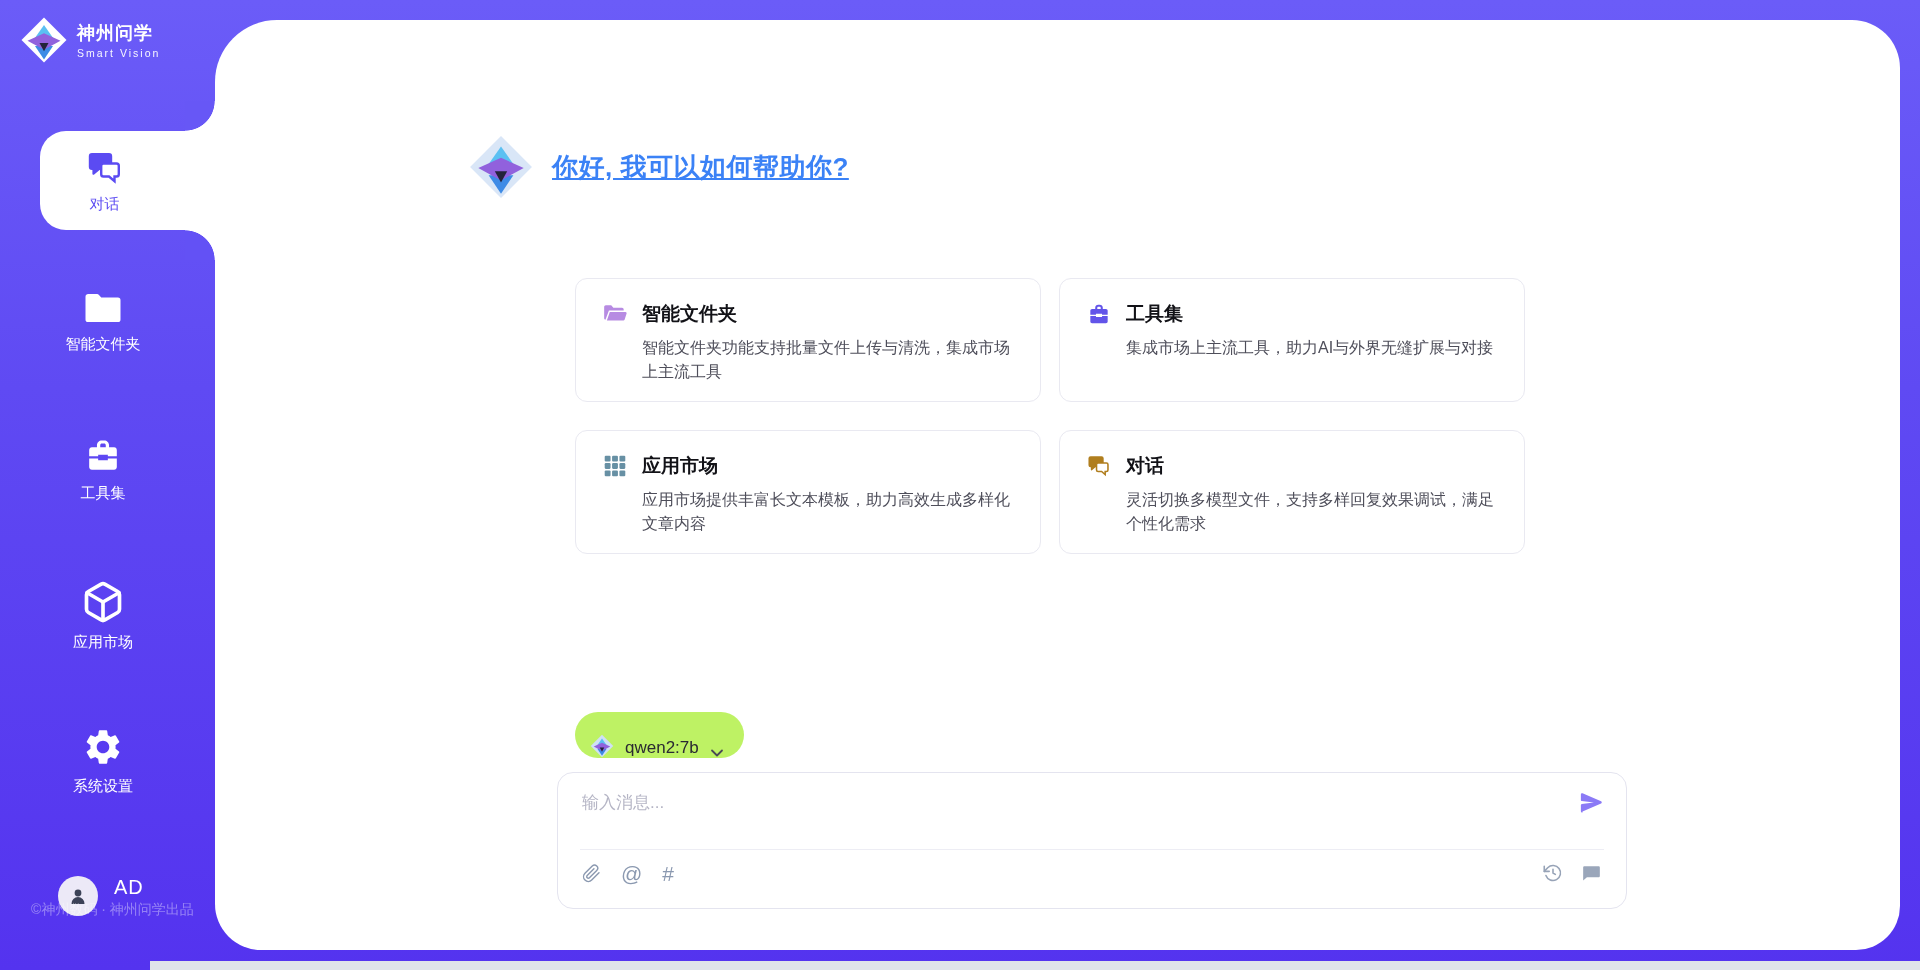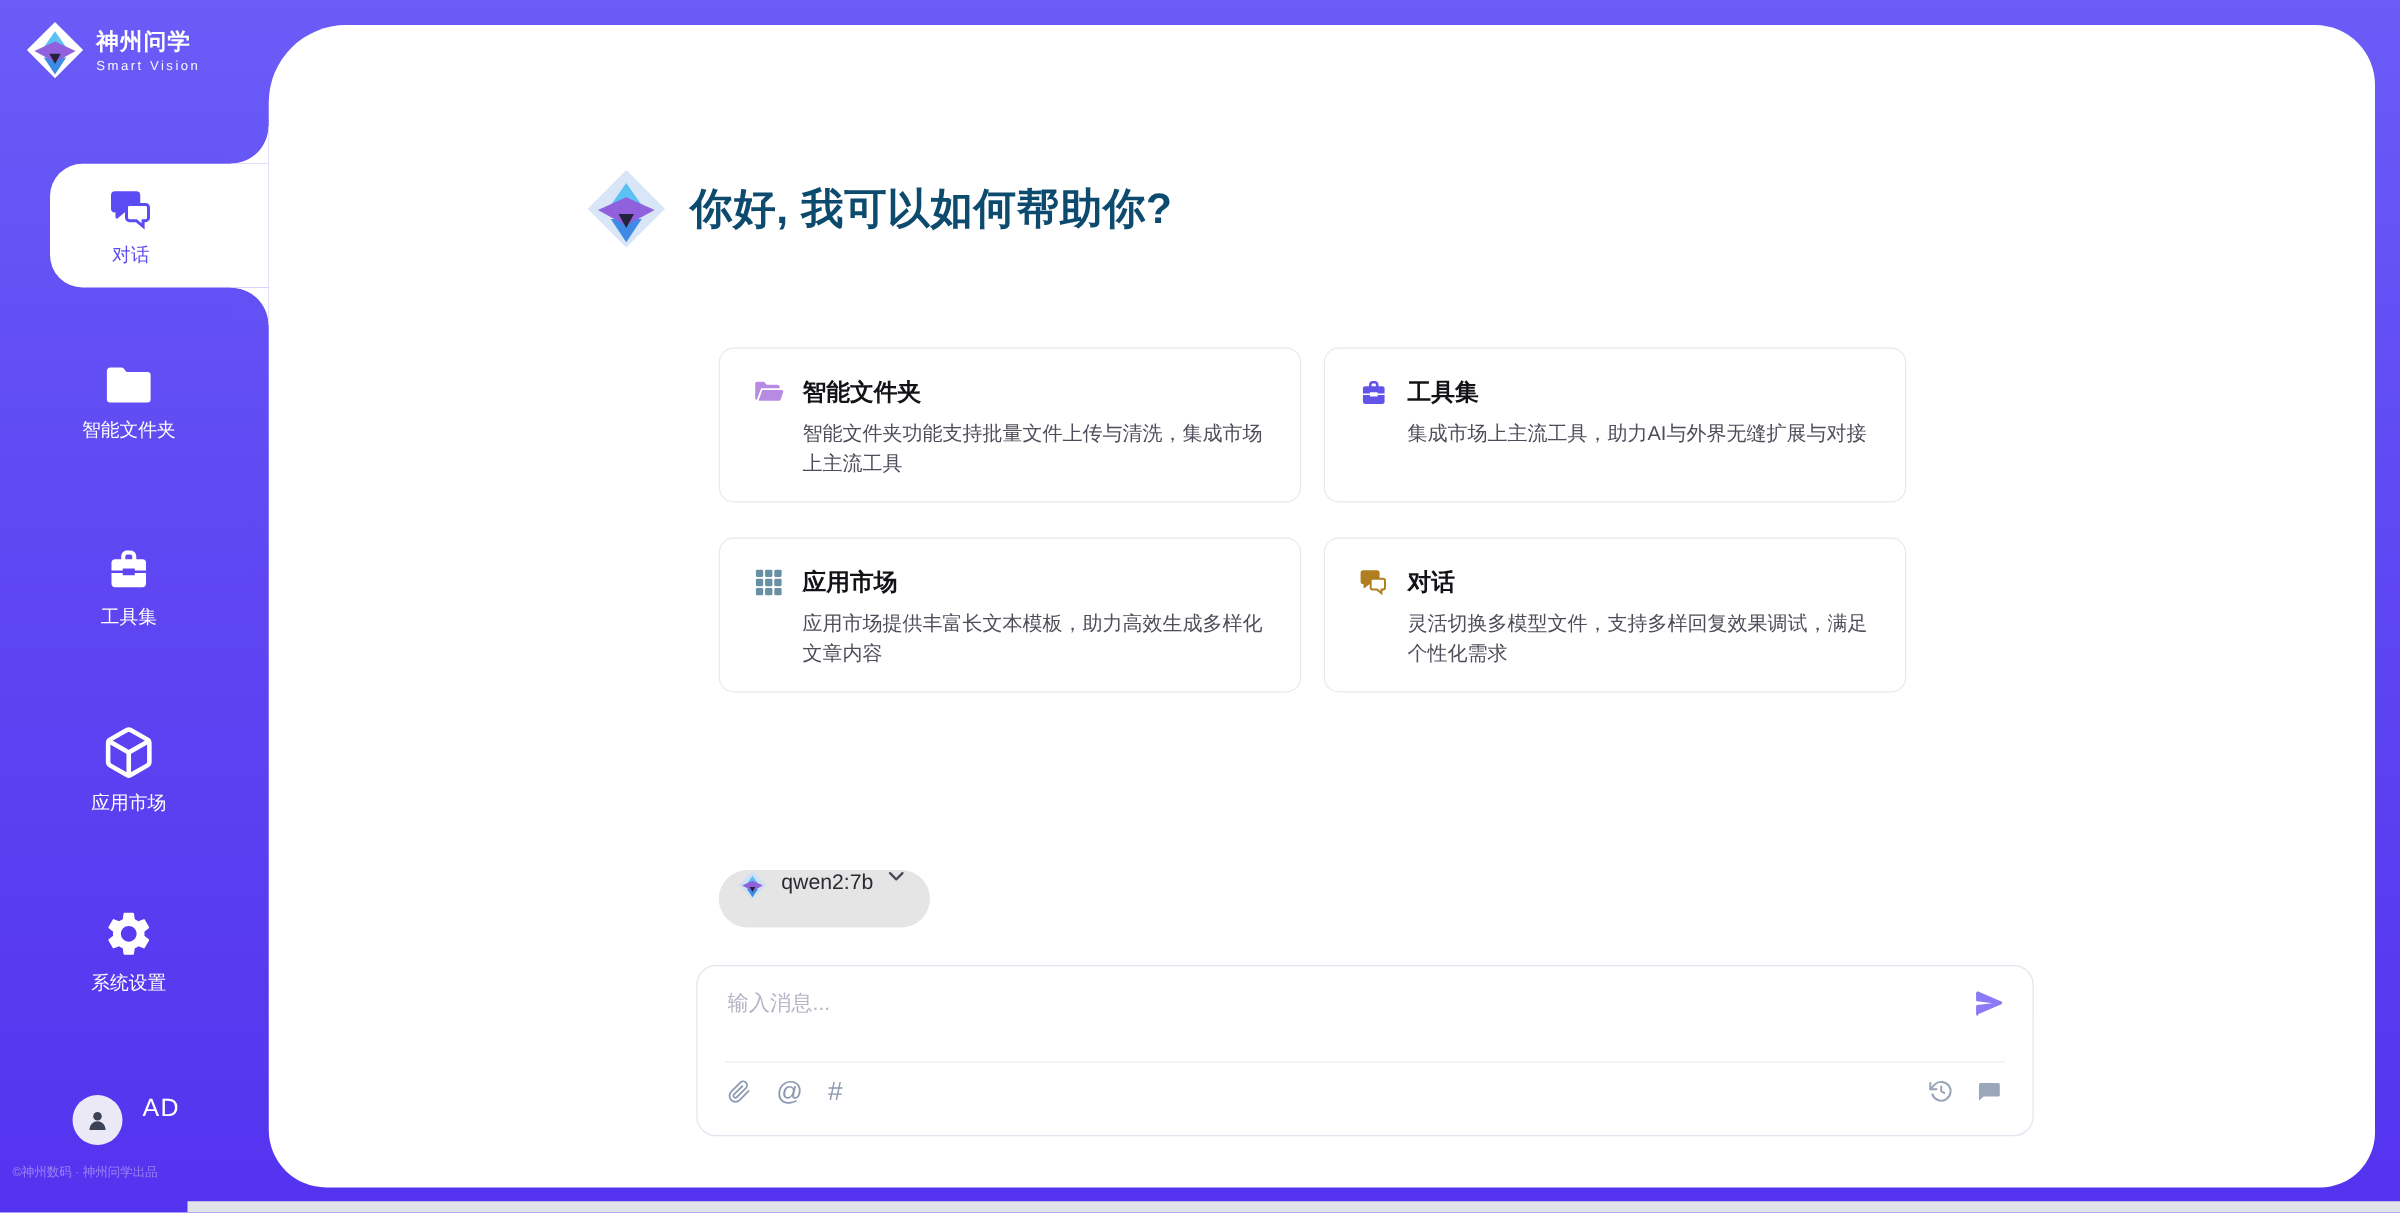--- a/index.html
+++ b/index.html
@@ -28,41 +28,41 @@
   .active-tab .nav-label { color:#5b4bf2; }
   .fillet { position:absolute; width:30px; height:30px; left:185px; }
   .fillet-top { top:101px; background:radial-gradient(circle 30px at 0 0,#6757f6 29.3px,#ffffff 30px); }
   .fillet-bottom { top:230px; background:radial-gradient(circle 30px at 0 100%,#6351f5 29.3px,#ffffff 30px); }
 
   .user-row { position:absolute; left:58px; top:876px; display:flex; 
     gap:16px; cursor:pointer; }
   .avatar { width:40px; height:40px; border-radius:50%; background:#ece9f7;
     display:flex; align-items:center; justify-content:center; }
   .user-name { font-size:20px; letter-spacing:1px; color:#fff; }
-  .copyright { position:absolute; left:10px; top:931px; width:205px; font-size:10px;
-    color:rgba(255,255,255,.38); white-space:nowrap; }
+  .copyright { position:absolute; left:10px; top:901px; width:205px; font-size:14px;
+    color:rgba(255,255,255,.38); white-space:nowrap; text-align:center; }
 
   
   .greeting { position:absolute; left:468px; top:133px; height:68px;
     display:flex; align-items:center; gap:18px; }
-  .greeting-title { font-size:34px; font-weight:bold; color:#0c4a6e; letter-spacing:.5px; }
+  .greeting-title { font-size:26px; font-weight:bold; color:#3b82f6; letter-spacing:.5px;text-decoration:underline; }
 
   
   .cards { position:absolute; left:575px; top:278px; width:950px;
     display:grid; grid-template-columns:1fr 1fr; column-gap:18px; row-gap:28px; }
   .card { height:124px; background:#fff; border:1px solid #e9e9f1; border-radius:12px;
     padding:22px 26px; cursor:pointer; }
   .card-head { display:flex; align-items:center; gap:14px; }
   .card-title { font-size:19px; font-weight:bold; color:#121217; }
   .card-desc { margin:9px 0 0 40px; font-size:16px; color:#4e4e5a; line-height:1.5; }
 
   
-  .model-pill { position:absolute; left:575px; top:696px; height:46px;
-    display:inline-flex; align-items:flex-start; gap:11px; padding:0 20px 0 15px;
-    background:#e5e5e5; border-radius:23px; cursor:pointer; }
+  .model-pill { position:absolute; left:575px; top:712px; height:46px;
+    display:inline-flex; align-items:flex-end; gap:11px; padding:0 20px 0 15px;
+    background:#bef264; border-radius:23px; cursor:pointer; }
   .model-name { font-size:17px; color:#2a2a32; }
 
   
   .composer { position:absolute; left:557px; top:772px; width:1070px; height:137px;
     background:#fff; border:1px solid #e4e4ef; border-radius:16px;padding-left:36px; }
   .composer textarea { position:absolute; left:24px; top:18px; width:840px; height:50px;
     border:none; outline:none; resize:none; background:transparent; font-size:17px;
     color:#33333d; font-family:"Liberation Sans", sans-serif; }
   .composer textarea::placeholder { color:#b5b5c5; }
   .send-btn { position:absolute; right:21px; top:17px; border:none; background:none;

